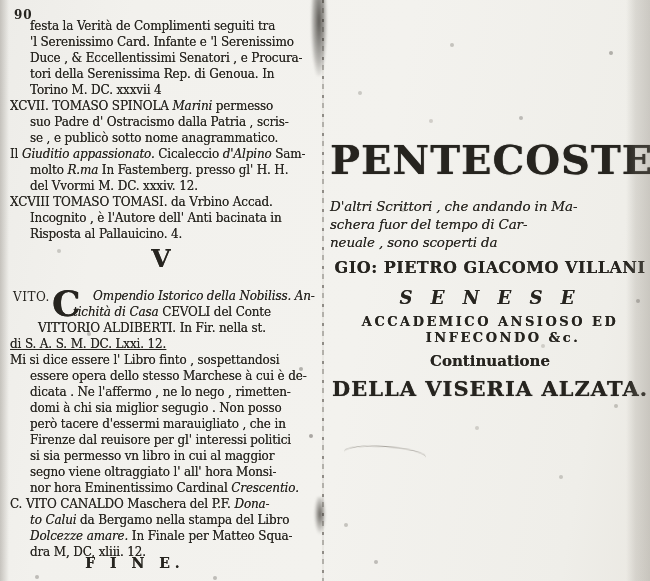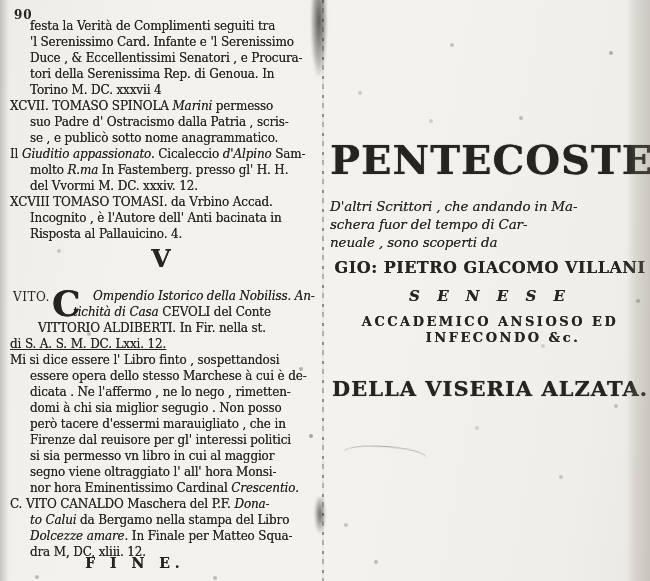--- a/index.html
+++ b/index.html
@@ -36,21 +36,21 @@
         font-size:14px;font-weight:bold;letter-spacing:5px;text-shadow:0 0 0.5px rgba(45,42,36,.8);}
 
   
   #title{position:absolute;left:0;top:136px;width:320px;font-size:40px;font-weight:bold;
          letter-spacing:1px;text-shadow:0 0 0.8px rgba(35,33,28,.85);white-space:nowrap;}
   #subtitle{position:absolute;left:0;top:197px;width:320px;}
   #subtitle .sub{font-size:13.5px;line-height:18px;font-style:italic;white-space:nowrap;
                  text-align:left;text-shadow:0 0 0.5px rgba(45,42,36,.7);}
   #author{position:absolute;left:0;top:258px;width:320px;font-size:16px;font-weight:bold;
           letter-spacing:.5px;white-space:nowrap;text-shadow:0 0 0.5px rgba(40,38,33,.8);}
-  #senese{position:absolute;left:0;top:287px;width:320px;font-size:15px;font-weight:bold;
+  #senese{position:absolute;left:0;top:287px;width:320px;font-size:18px;font-weight:bold;
           font-style:italic;letter-spacing:6px;text-shadow:0 0 0.4px rgba(45,42,36,.7);}
   #academy1{position:absolute;left:0;top:314px;width:320px;font-size:13px;font-weight:bold;
             letter-spacing:2.5px;white-space:nowrap;text-shadow:0 0 0.4px rgba(45,42,36,.75);}
   #academy2{position:absolute;left:13px;top:330px;width:320px;font-size:13px;font-weight:bold;
             letter-spacing:2.5px;text-shadow:0 0 0.4px rgba(45,42,36,.75);}
   #continuation{position:absolute;left:0;top:352px;width:320px;font-size:15px;font-weight:bold;
                 text-shadow:0 0 0.4px rgba(45,42,36,.75);}
   #work-title{position:absolute;left:0;top:376px;width:320px;font-size:21px;font-weight:bold;
               letter-spacing:1px;white-space:nowrap;text-shadow:0 0 0.7px rgba(38,36,31,.85);}
 
@@ -146,20 +146,21 @@
     <div id="title">PENTECOSTE</div>
     <div id="subtitle">
         <div class="tl sub"><span>D'altri Scrittori , che andando in Ma-</span></div>
         <div class="tl sub"><span>schera fuor del tempo di Car-</span></div>
         <div class="tl sub"><span>neuale , sono scoperti da</span></div>
       </div>
     <div id="author">GIO: PIETRO GIACOMO VILLANI</div>
     <div id="senese">S E N E S E</div>
     <div id="academy1">ACCADEMICO ANSIOSO ED</div>
     <div id="academy2">INFECONDO &amp;c.</div>
+    <div id="continuation">Continuatione</div>
     <div id="work-title">DELLA VISERIA ALZATA.</div>
   </div>
 
   <div id="gutter-line"></div>
   <div id="gutter-blob-top"></div>
   <div id="gutter-blob-mid"></div>
   <div id="edge-left"></div>
   <div id="edge-right"></div>
   <div id="crease"></div>
   <div id="speckles"></div>

